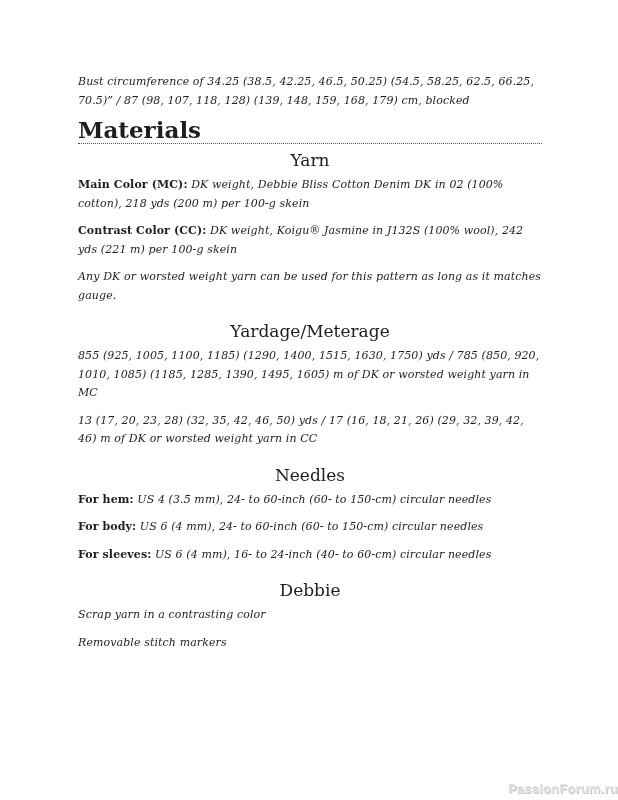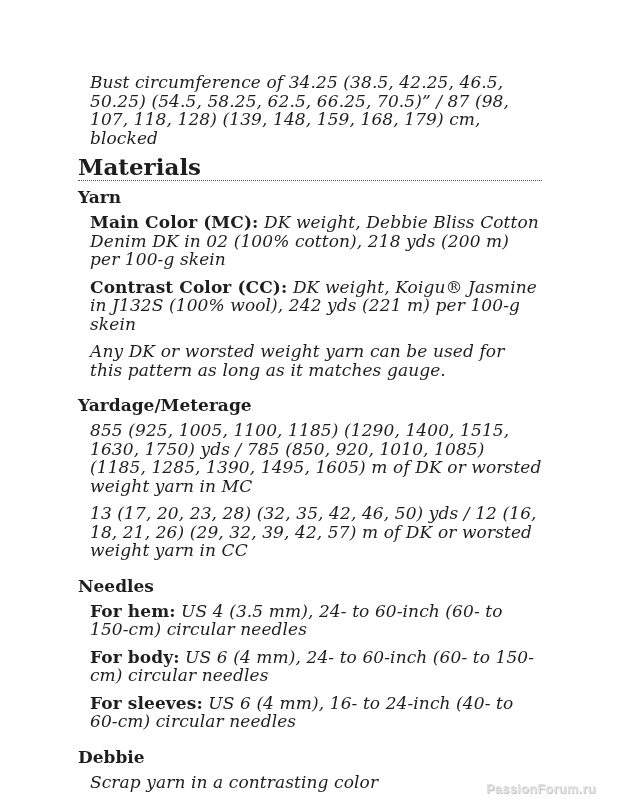--- a/index.html
+++ b/index.html
@@ -16,49 +16,50 @@
     font-family: "DejaVu Serif", "Liberation Serif", serif;
     color: #1e1e1e;
   }
   .doc {
     position: absolute;
     left: 78px;
     top: 73px;
     width: 464px;
   }
   .body {
-    margin: 0 0 9px 12px;
-    font-size: 17px;
+    margin: 0 0 9px 0;
+    font-size: 11px;
     line-height: 18.5px;
     letter-spacing: 0.1px;
   }
   .it { font-style: italic; }
   .lead {
     font-style: normal;
     font-weight: 700;
     text-align: right;
   }
   h1.sec {
     font-size: 23px;
     line-height: 21px;
     font-weight: 700;
     margin: 7px 0 6px 0;
     padding-bottom: 3px;
     border-bottom: 1px dotted #555555;
   }
   h2.sub {
     font-size: 17px;
     line-height: 20px;
-    font-weight: 700;
+    font-weight: 400;
     margin: 16px 0 6px 0;
+    text-align: center;
   }
   h2.first-sub { margin-top: 0; }
   .watermark {
     position: absolute;
-    right: 22px;
+    right: 0;
     bottom: 4px;
     font-family: "Liberation Sans", sans-serif;
     font-size: 13px;
     font-weight: 700;
     color: #e2e2e2;
     text-shadow:
       0.6px 0.6px 0 #bfbfbf,
       -0.6px -0.6px 0 #ffffff;
     letter-spacing: 0.2px;
   }
@@ -78,21 +79,21 @@
     <p class="body"><b class="lead">Main Color (MC):</b> <span class="it">DK weight, Debbie Bliss Cotton Denim DK in 02 (100% cotton), 218 yds (200 m) per 100-g skein</span></p>
 
     <p class="body"><b class="lead">Contrast Color (CC):</b> <span class="it">DK weight, Koigu® Jasmine in J132S (100% wool), 242 yds (221 m) per 100-g skein</span></p>
 
     <p class="body it">Any DK or worsted weight yarn can be used for this pattern as long as it matches gauge.</p>
 
     <h2 class="sub">Yardage/Meterage</h2>
 
     <p class="body it">855 (925, 1005, 1100, 1185) (1290, 1400, 1515, 1630, 1750) yds / 785 (850, 920, 1010, 1085) (1185, 1285, 1390, 1495, 1605) m of DK or worsted weight yarn in MC</p>
 
-    <p class="body it">13 (17, 20, 23, 28) (32, 35, 42, 46, 50) yds / 12 (16, 18, 21, 26) (29, 32, 39, 42, 57) m of DK or worsted weight yarn in CC</p>
+    <p class="body it">13 (17, 20, 23, 28) (32, 35, 42, 46, 50) yds / 17 (16, 18, 21, 26) (29, 32, 39, 42, 46) m of DK or worsted weight yarn in CC</p>
 
     <h2 class="sub">Needles</h2>
 
     <p class="body"><b class="lead">For hem:</b> <span class="it">US 4 (3.5 mm), 24- to 60-inch (60- to 150-cm) circular needles</span></p>
 
     <p class="body"><b class="lead">For body:</b> <span class="it">US 6 (4 mm), 24- to 60-inch (60- to 150-cm) circular needles</span></p>
 
     <p class="body"><b class="lead">For sleeves:</b> <span class="it">US 6 (4 mm), 16- to 24-inch (40- to 60-cm) circular needles</span></p>
 
     <h2 class="sub">Debbie</h2>

